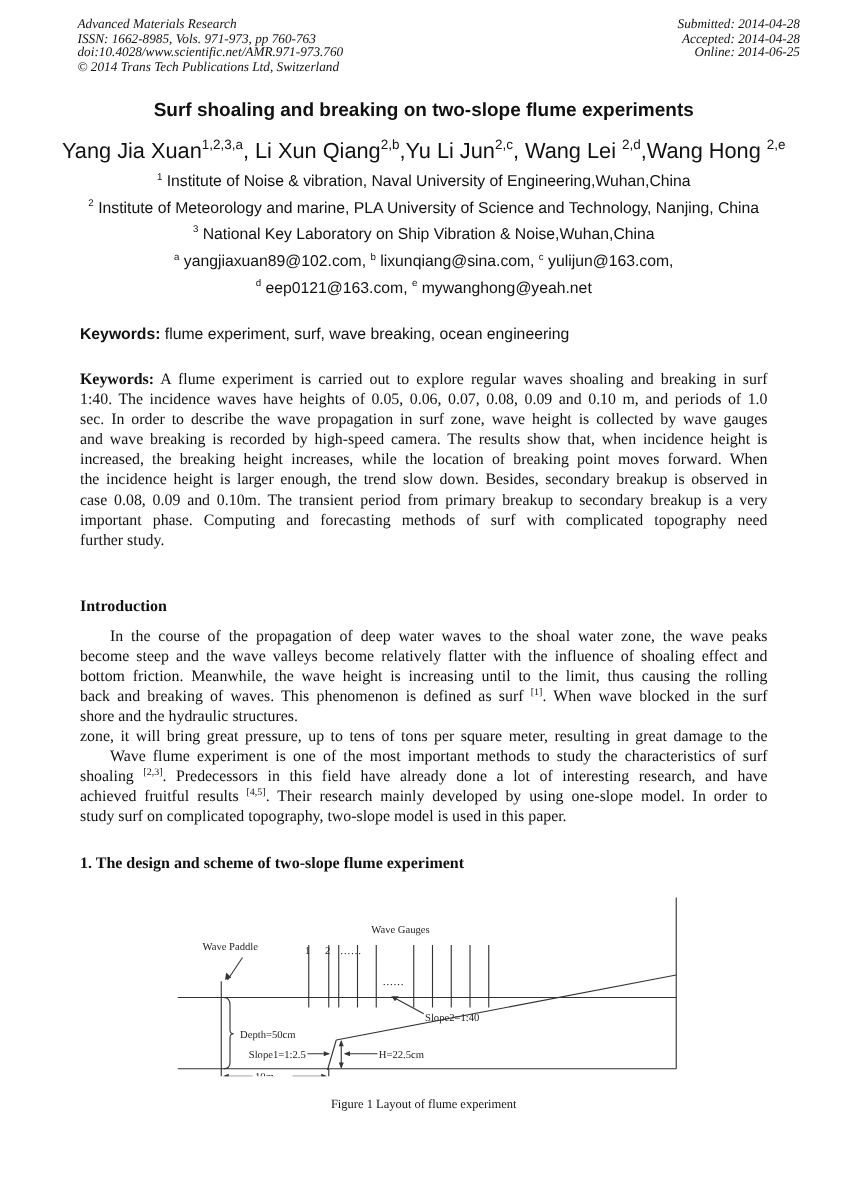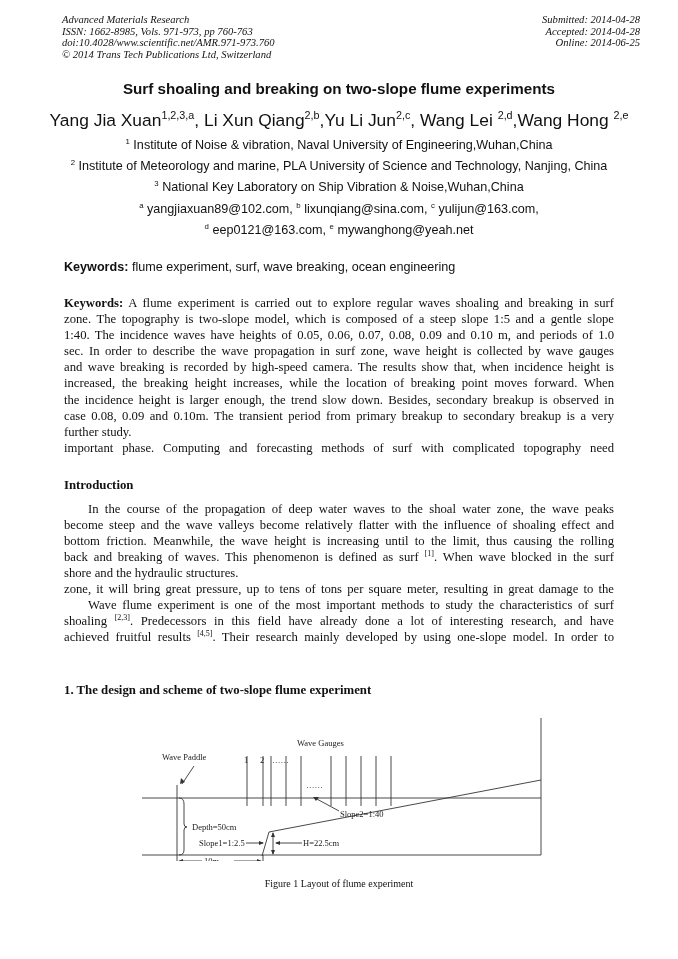--- a/index.html
+++ b/index.html
@@ -46,46 +46,46 @@
 <div class="abs sans affil" style="top:159px;"><sup>2</sup><span> Institute of Meteorology and marine, PLA University of Science and Technology, Nanjing, China</span></div>
 <div class="abs sans affil" style="top:180px;"><sup>3</sup><span> National Key Laboratory on Ship Vibration &amp; Noise,Wuhan,China</span></div>
 
 <div class="abs sans affil" style="top:202px;"><sup>a</sup><span> yangjiaxuan89@102.com, </span><sup>b</sup><span> lixunqiang@sina.com, </span><sup>c</sup><span> yulijun@163.com,</span></div>
 <div class="abs sans affil" style="top:223px;"><sup>d</sup><span> eep0121@163.com, </span><sup>e</sup><span> mywanghong@yeah.net</span></div>
 
 <div class="abs sans kw"><b>Keywords:</b><span> flume experiment, surf, wave breaking, ocean engineering</span></div>
 
 <div class="abs serif para" style="top:295px;">
   <span class="line"><b>Keywords:</b><span> A flume experiment is carried out to explore regular waves shoaling and breaking in surf</span></span>
-  <span class="line">zone. The topography is two-slope model, which is composed of a steep slope 1:5 and a gentle slope</span>
   <span class="line">1:40. The incidence waves have heights of 0.05, 0.06, 0.07, 0.08, 0.09 and 0.10 m, and periods of 1.0</span>
   <span class="line">sec. In order to describe the wave propagation in surf zone, wave height is collected by wave gauges</span>
   <span class="line">and wave breaking is recorded by high-speed camera. The results show that, when incidence height is</span>
   <span class="line">increased, the breaking height increases, while the location of breaking point moves forward. When</span>
   <span class="line">the incidence height is larger enough, the trend slow down. Besides, secondary breakup is observed in</span>
   <span class="line">case 0.08, 0.09 and 0.10m. The transient period from primary breakup to secondary breakup is a very</span>
+  <span class="line">important phase. Computing and forecasting methods of surf with complicated topography need</span>
   <span class="line last">further study.</span>
-  <span class="line">important phase. Computing and forecasting methods of surf with complicated topography need</span>
 </div>
 
 <div class="abs serif sec" style="top:478px;text-align:right;">Introduction</div>
 
 <div class="abs serif para" style="top:501px;">
   <span class="line" style="padding-left:24px;">In the course of the propagation of deep water waves to the shoal water zone, the wave peaks</span>
   <span class="line">become steep and the wave valleys become relatively flatter with the influence of shoaling effect and</span>
   <span class="line">bottom friction. Meanwhile, the wave height is increasing until to the limit, thus causing the rolling</span>
   <span class="line"><span>back and breaking of waves. This phenomenon is defined as surf </span><span class="cite">[1]</span><span>. When wave blocked in the surf</span></span>
   <span class="line last">shore and the hydraulic structures.</span>
   <span class="line">zone, it will bring great pressure, up to tens of tons per square meter, resulting in great damage to the</span>
 </div>
 
 <div class="abs serif para" style="top:597px;">
   <span class="line" style="padding-left:24px;">Wave flume experiment is one of the most important methods to study the characteristics of surf</span>
   <span class="line"><span>shoaling </span><span class="cite">[2,3]</span><span>. Predecessors in this field have already done a lot of interesting research, and have</span></span>
   <span class="line"><span>achieved fruitful results </span><span class="cite">[4,5]</span><span>. Their research mainly developed by using one-slope model. In order to</span></span>
+  <span class="line last">study surf on complicated topography, two-slope model is used in this paper.</span>
 </div>
 
 <div class="abs serif sec" style="top:683px;">1. The design and scheme of two-slope flume experiment</div>
 
 <div class="abs fig">
   <svg width="400" height="145" viewBox="0 0 400 145" xmlns="http://www.w3.org/2000/svg">
     <g stroke="#333" stroke-width="0.9" fill="none">
 
       <line x1="399" y1="2" x2="399" y2="139"></line>
 

